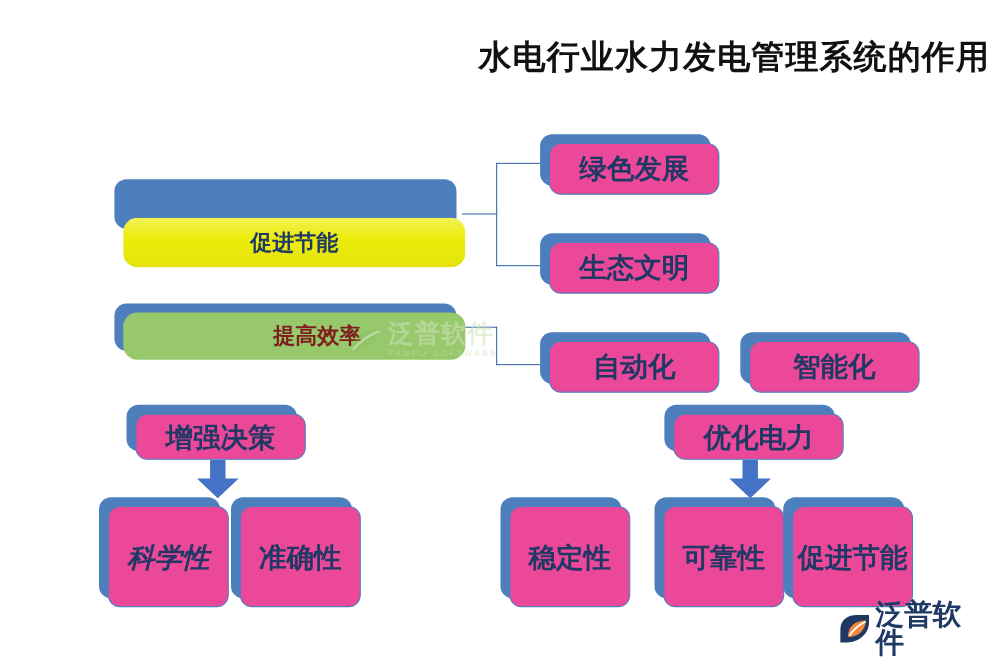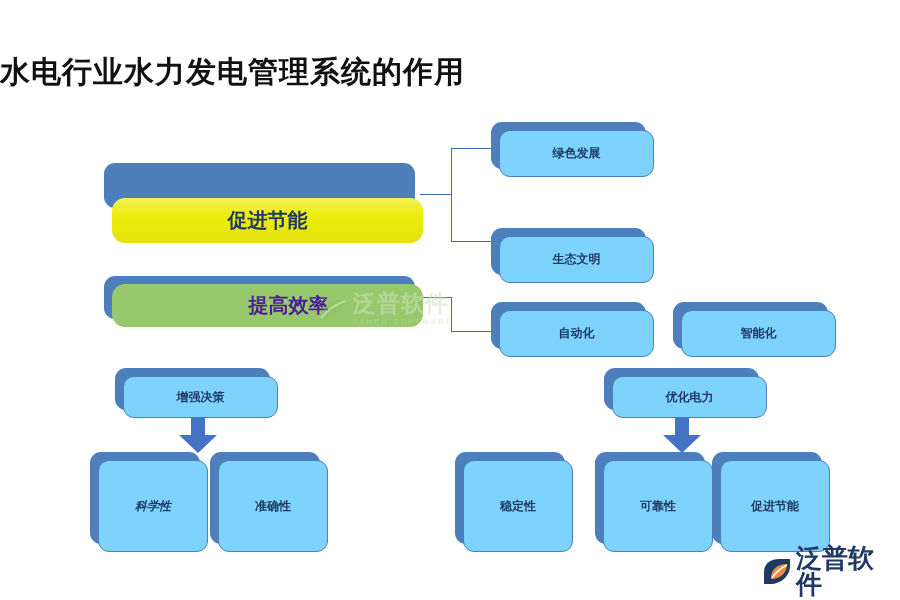--- a/index.html
+++ b/index.html
@@ -15,23 +15,23 @@
     width: 900px;
     height: 600px;
     background: #ffffff;
     overflow: hidden;
   }
 
   
   #page-title {
     position: absolute;
     left: 0;
-    top: 52px;
+    top: 32px;
     width: 900px;
-    text-align: left;
+    text-align: right;
     font-size: 30px;
     font-weight: bold;
     color: #111111;
     letter-spacing: 1px;
     font-family: "Liberation Serif", "DejaVu Serif", serif;
   }
 
   
   .node {
     position: absolute;
@@ -47,27 +47,27 @@
   }
   .node .face {
     position: absolute;
     left: 8px;
     top: 8px;
     width: 100%;
     height: 100%;
     box-sizing: border-box;
     border: 1.6px solid #4C7FBC;
     border-radius: 11px;
-    background: #7dd3fc;
+    background: #ec4899;
     display: flex;
     align-items: center;
     justify-content: center;
     color: #1F3864;
     font-weight: bold;
-    font-size: 12px;
+    font-size: 25px;
     font-family: "Liberation Serif", "DejaVu Serif", serif;
     overflow: hidden;
   }
 
   
   .node.banner .face {
     border: none;
     border-radius: 13px;
   }
   .node.yellow .face {
@@ -75,21 +75,21 @@
       linear-gradient(to bottom, rgba(255,255,255,0.30) 0%, rgba(255,255,255,0.0) 42%, rgba(0,0,0,0.04) 100%),
       #ECEC0B;
     color: #1F3864;
     margin-top: 27px;
   }
   .node.green .face {
     background:
       linear-gradient(to bottom, rgba(255,255,255,0.28) 0%, rgba(255,255,255,0.0) 45%, rgba(0,0,0,0.05) 100%),
       #96C濃;
     background-color: #96C96B;
-    color: #4c1d95;
+    color: #7f1d1d;
     padding-left: 42px;
   }
   .node.green .face {
     background-color: #97C96C;
   }
 
   
   .ln {
     position: absolute;
     background: #3F6DB5;
@@ -178,21 +178,21 @@
   <div class="node banner yellow" style="left:104px; top:163px; width:311px; height:45px;">
     <div class="shadow"></div>
     <div class="face" style="font-size:20px;">促进节能</div>
   </div>
 
   <div class="node" style="left:491px; top:122px; width:155px; height:47px;">
     <div class="shadow"></div>
     <div class="face">绿色发展</div>
   </div>
 
-  <div class="node" style="left:491px; top:228px; width:155px; height:47px;">
+  <div class="node" style="left:491px; top:212px; width:155px; height:47px;">
     <div class="shadow"></div>
     <div class="face">生态文明</div>
   </div>
 
   <div class="node banner green" style="left:104px; top:276px; width:311px; height:43px;">
     <div class="shadow"></div>
     <div class="face" style="font-size:20px;">提高效率</div>
   </div>
 
   <div class="wm-inner" style="left:318px; top:292px;">

